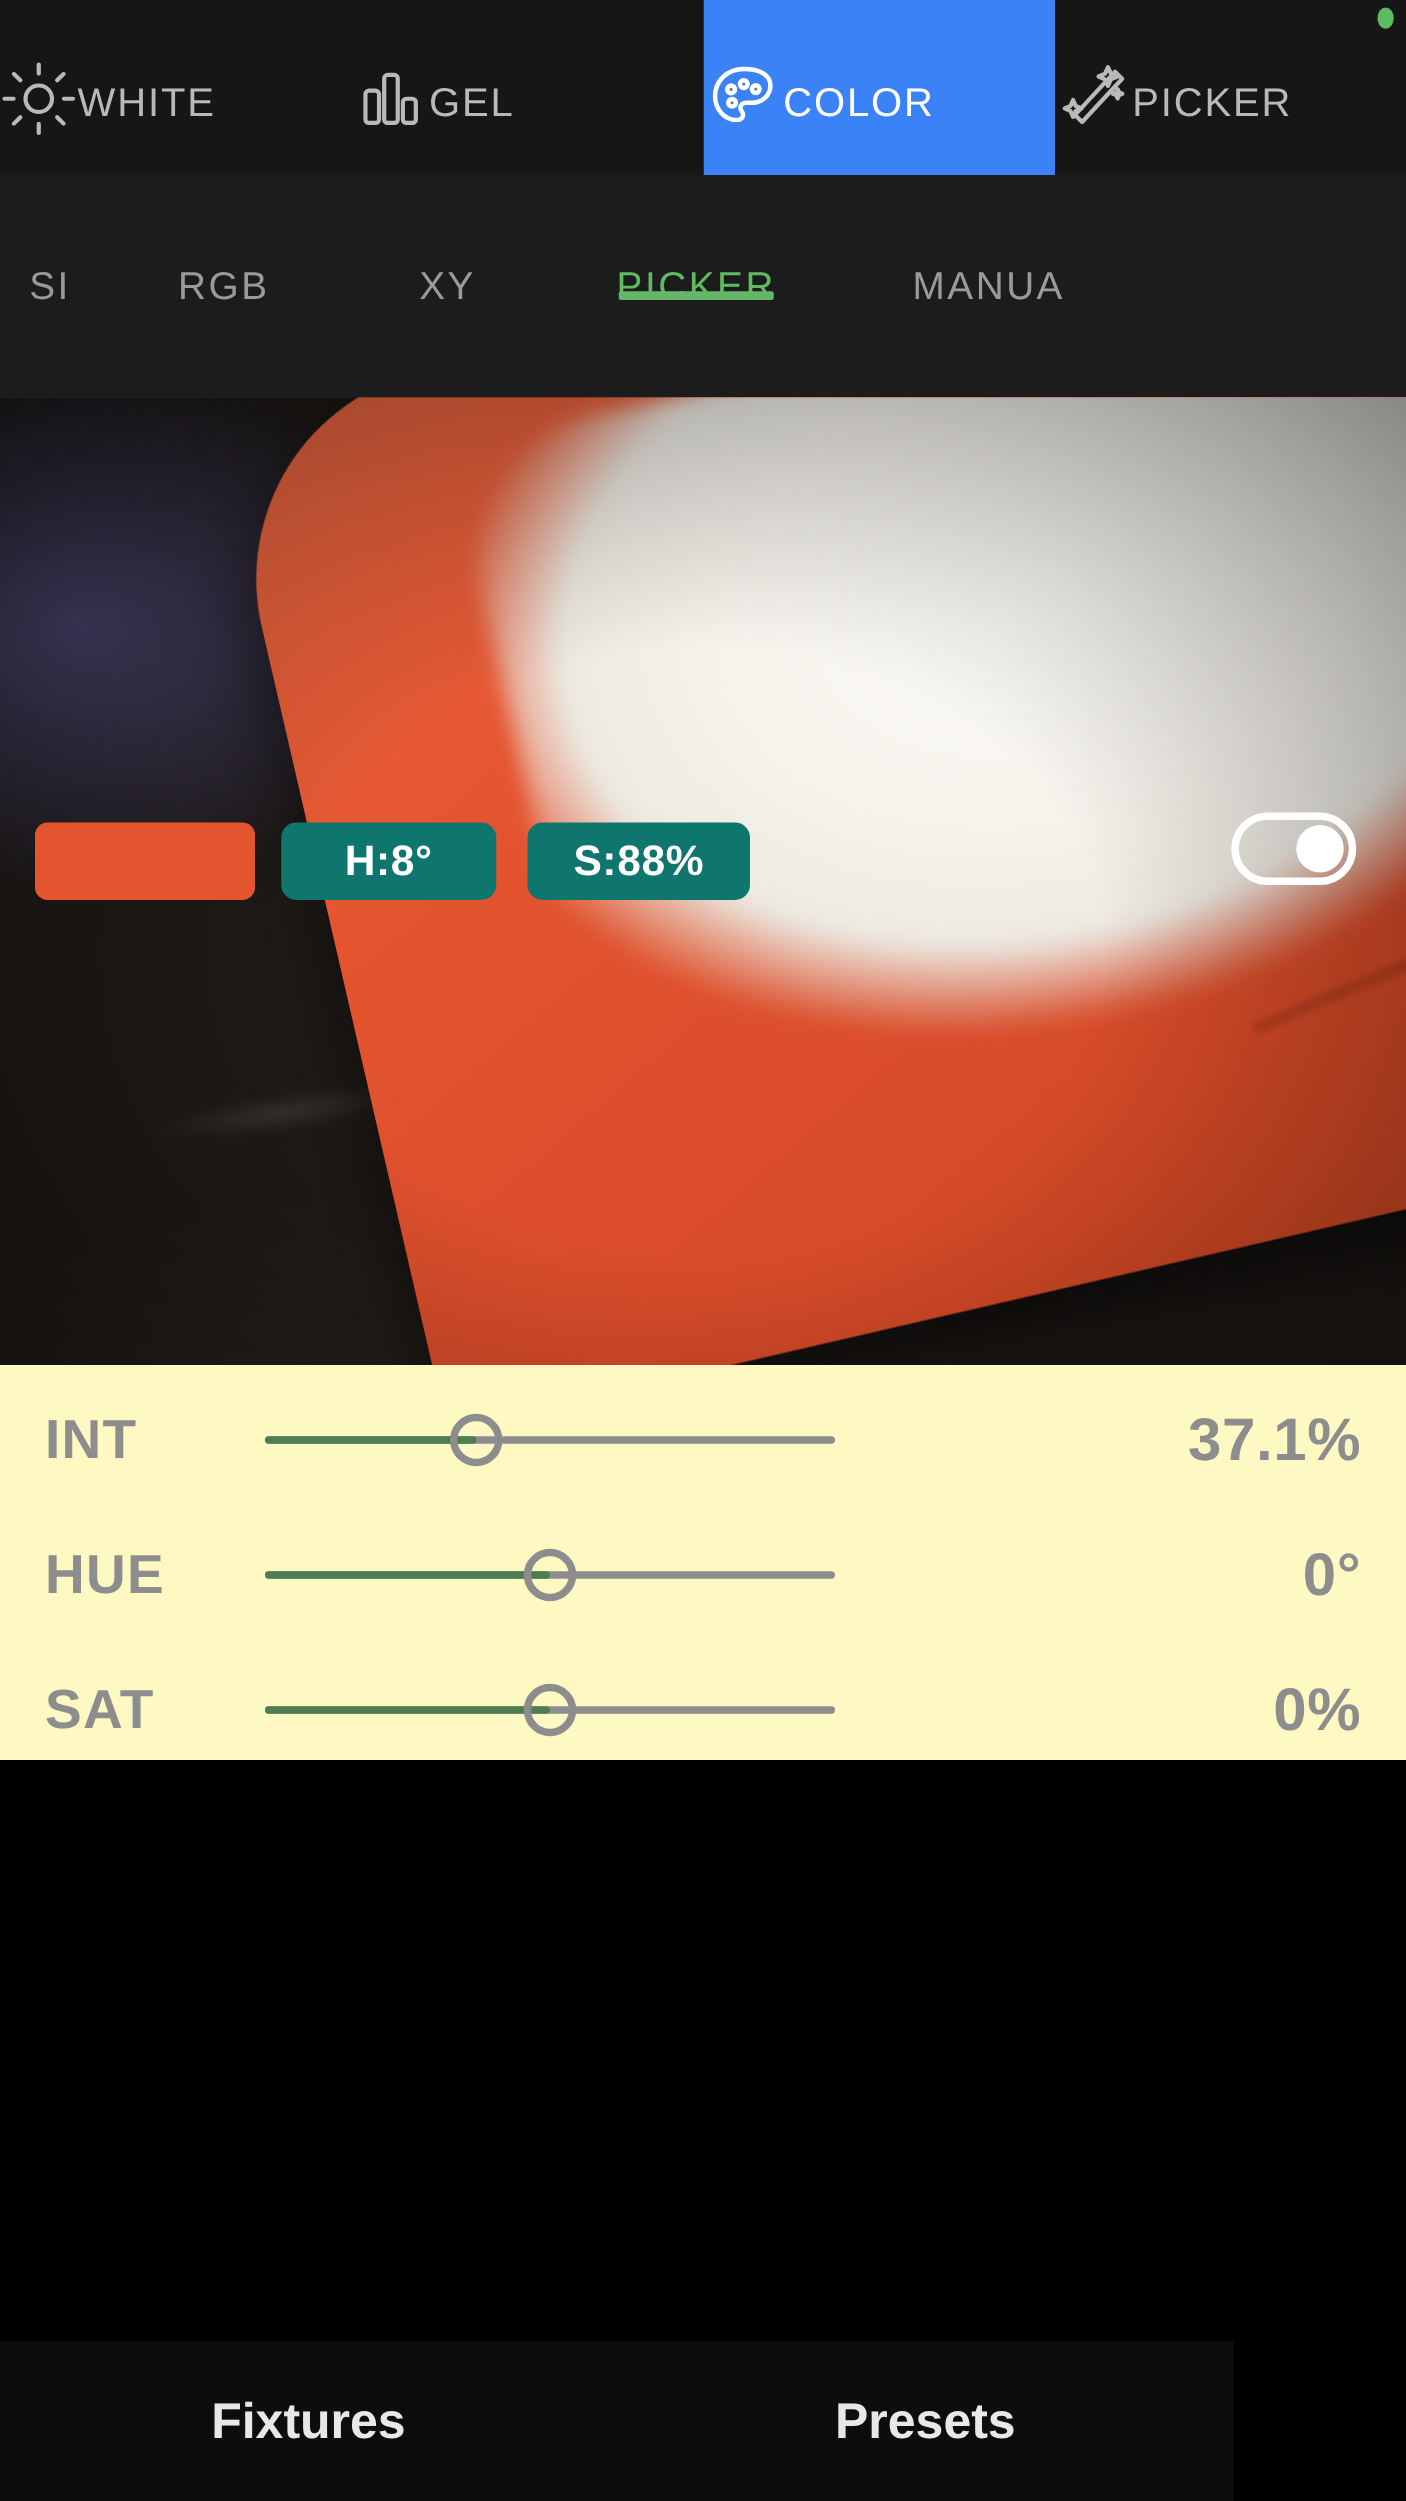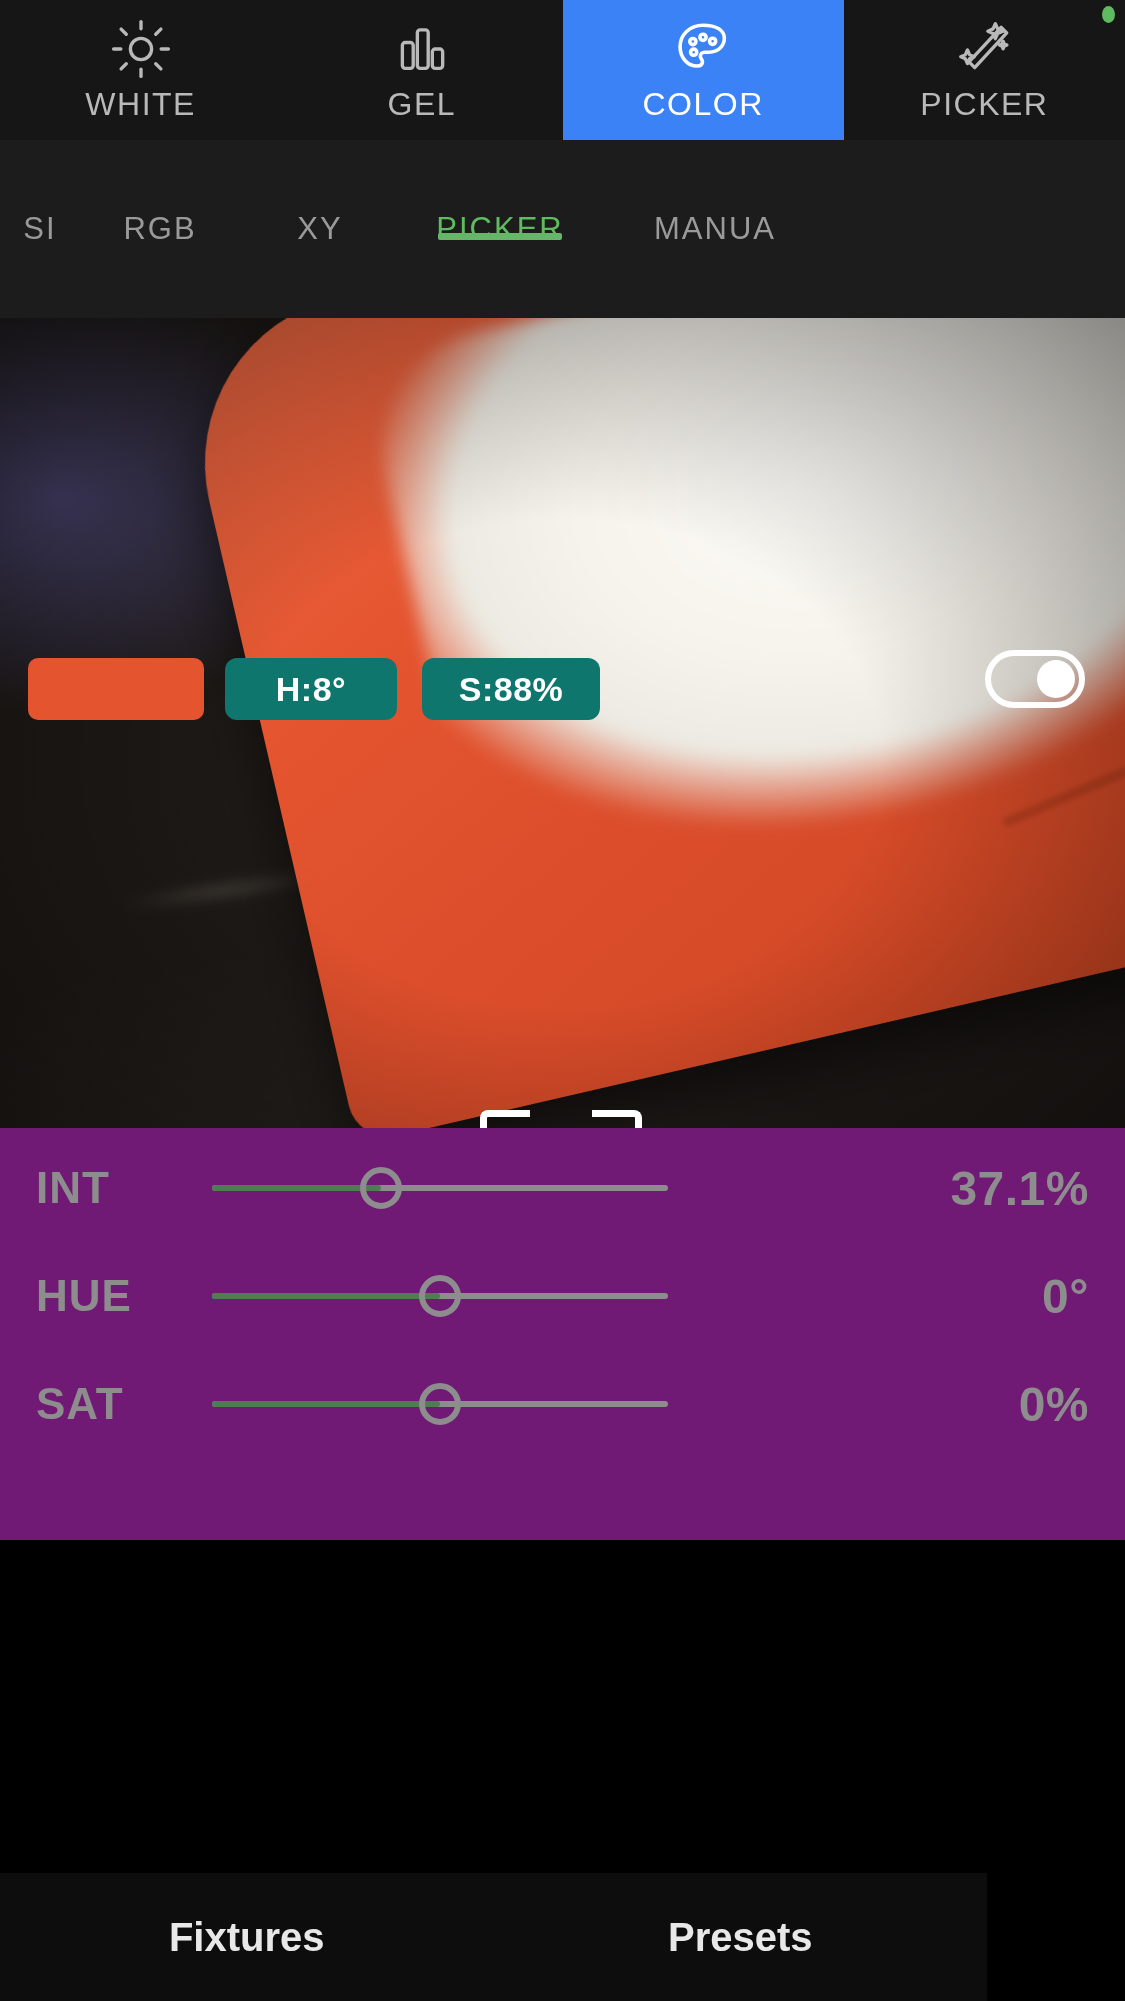--- a/index.html
+++ b/index.html
@@ -10,21 +10,21 @@
     overflow:hidden; position:relative;
   }
 
   
   .topbar {
     position:absolute; left:0; top:0; width:1125px; height:140px;
     background:#161616; display:flex;
   }
   .top-tab {
     flex:1 1 0; height:140px;
-    display:flex; flex-direction:column;
+    display:flex; flex-direction:row;
     align-items:center; justify-content:flex-start;
     padding-top:18px;
     color:#b9b9b9;
   }
   .top-tab.active { background:#3b82f6; color:#ffffff; }
   .top-tab .ticon { height:62px; display:flex; align-items:center; justify-content:center; }
   .top-tab .tlabel {
     font-size:32px; letter-spacing:1.5px; font-weight:400;
     margin-top:6px;
   }
@@ -34,21 +34,21 @@
     background:#5fbb5f;
   }
 
   
   .subbar {
     position:absolute; left:0; top:140px; width:1125px; height:178px;
     background:#1c1c1c;
   }
   .subbar-inner {
     position:absolute; left:0; top:0; width:1125px; height:178px;
-    display:flex; align-items:flex-start;
+    display:flex; align-items:flex-start;gap:19px;
   }
   .sub-tab {
     flex:0 0 auto; position:relative; height:178px;
     display:flex; align-items:center; justify-content:center;
     color:#9a9a9a; font-size:31px; letter-spacing:2px;
   }
   .sub-tab.active { color:#5fbb5f; }
   .sub-tab .underline {
     position:absolute; left:50%; transform:translateX(-50%);
     bottom:78px; width:124px; height:7px; background:#65b668;
@@ -147,22 +147,22 @@
     position:absolute; left:50%; transform:translateX(-50%);
     top:1291px; width:210px; height:74px;
     background:#65b668; border-radius:37px;
     display:flex; align-items:center; justify-content:center;
     color:#ffffff; font-size:36px; font-weight:700;
     letter-spacing:0.3px;
   }
 
   
   .sliders {
-    position:absolute; left:0; top:1128px; width:1125px; height:412px;
-    background:#701a75;
+    position:absolute; left:0; top:1092px; width:1125px; height:316px;
+    background:#fef9c3;
   }
   .srow {
     position:absolute; left:0; width:1125px; height:100px;
     display:flex; align-items:center;
   }
   .srow .slabel {
     position:absolute; left:36px;
     font-size:44px; font-weight:700; color:#8d8d8d; letter-spacing:1px;
   }
   .track {

